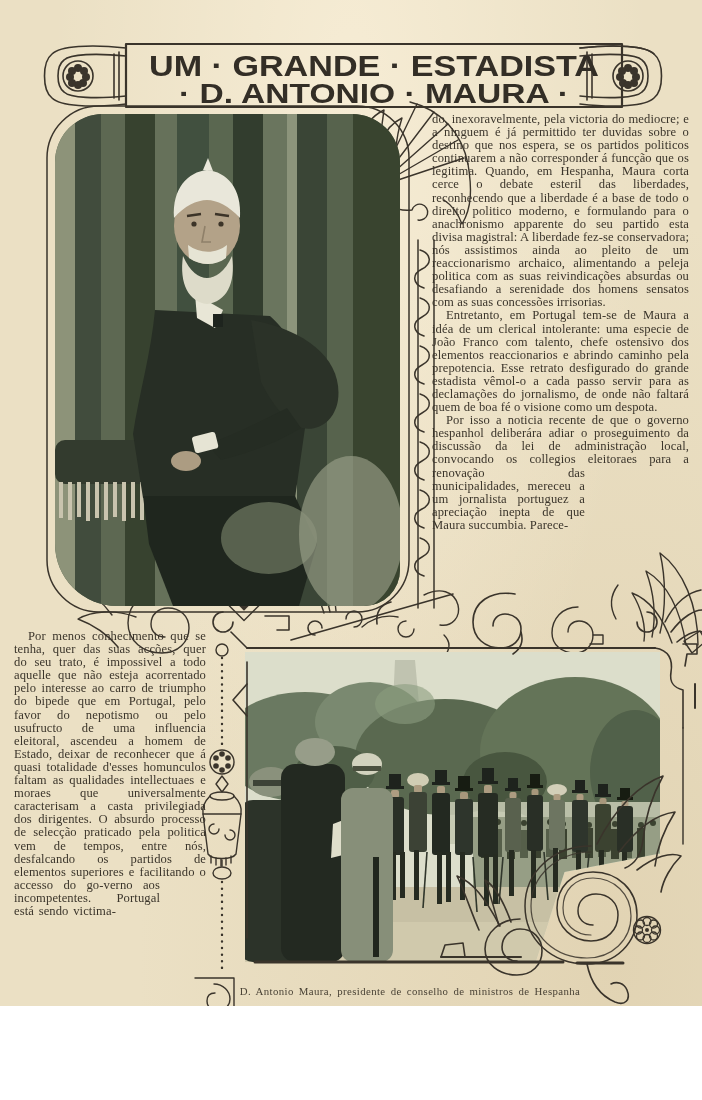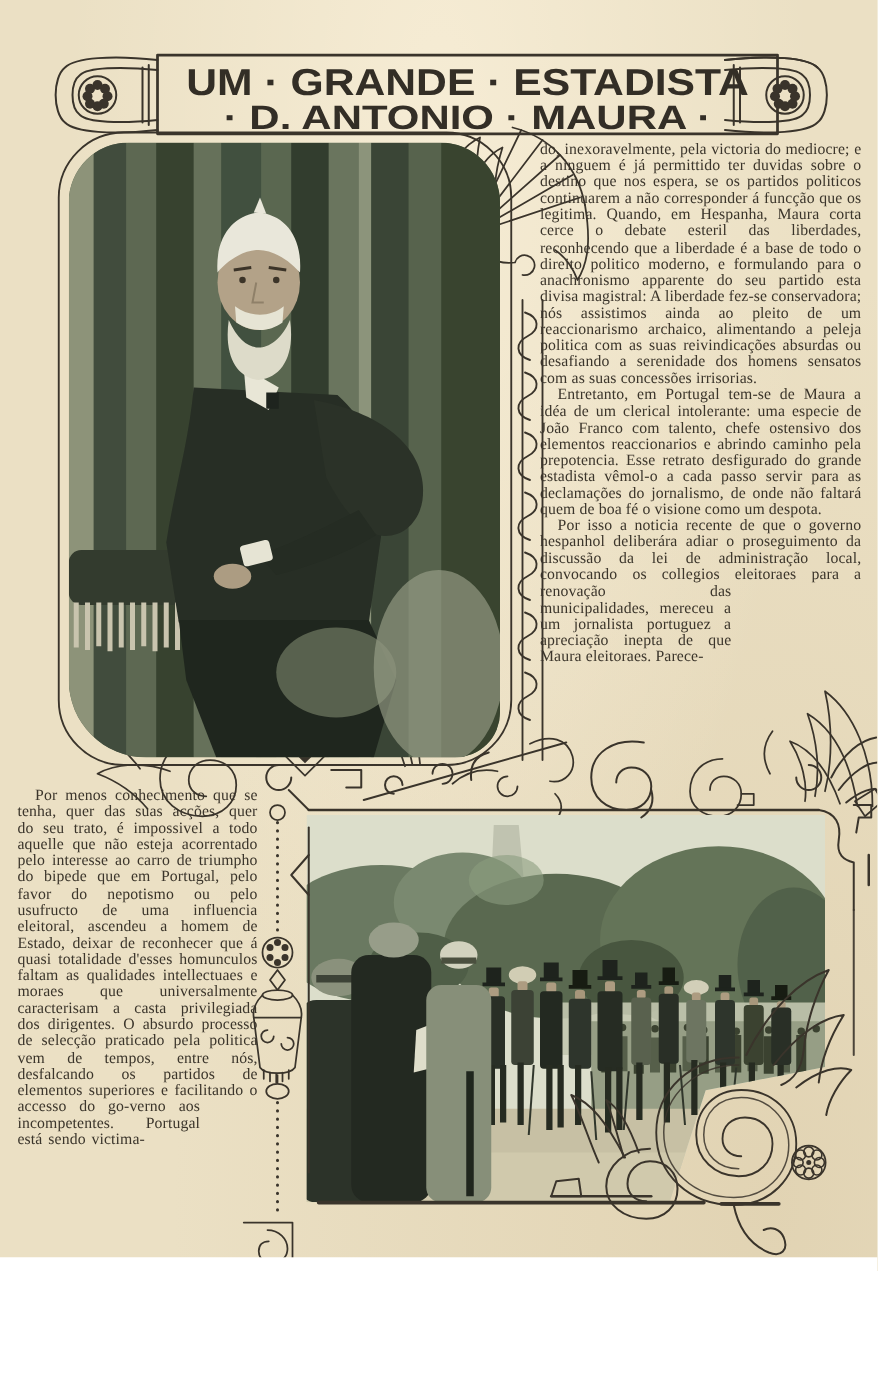--- a/index.html
+++ b/index.html
@@ -205,21 +205,21 @@
     </g>
     <g transform="translate(220,70) rotate(45)">
         <rect x="-4" y="-4" width="8" height="8" fill="#3a342b"></rect>
       </g>
     <path d="M262,28 C269,38 269,50 262,57 C255,50 255,38 262,28 Z" fill="#3a342b"></path>
   </svg>
 
   <div class="col" style="left:432px;top:113px;width:257px;">
     <p><span>do, inexoravelmente, pela victoria do mediocre; e a ninguem é já permittido ter duvidas sobre o destino que nos espera, se os partidos politicos continuarem a não corresponder á funcção que os legitima. Quando, em Hespanha, Maura corta cerce o debate esteril das liberdades, reconhecendo que a liberdade é a base de todo o direito politico moderno, e formulando para o anachronismo apparente do seu partido esta divisa magistral: </span><span class="it">A liberdade fez-se conservadora;</span><span> nós assistimos ainda ao pleito de um reaccionarismo archaico, alimentando a peleja politica com as suas reivindicações absurdas ou desafiando a serenidade dos homens sensatos com as suas concessões irrisorias.</span></p>
     <p class="ind">Entretanto, em Portugal tem-se de Maura a idéa de um clerical intolerante: uma especie de João Franco com talento, chefe ostensivo dos elementos reaccionarios e abrindo caminho pela prepotencia. Esse retrato desfigurado do grande estadista vêmol-o a cada passo servir para as declamações do jornalismo, de onde não faltará quem de boa fé o visione como um despota.</p>
-    <p class="ind"><span>Por isso a noticia recente de que o governo hespanhol deliberára adiar o proseguimento da discussão da lei de administração local, convocando os collegios eleitoraes para a renovação das </span><span class="fl-r sp-right-orn"></span><span>municipalidades, mereceu a um jornalista portuguez a apreciação inepta de que Maura eleitoraes. Parece-</span></p>
+    <p class="ind"><span>Por isso a noticia recente de que o governo hespanhol deliberára adiar o proseguimento da discussão da lei de administração local, convocando os collegios eleitoraes para a renovação das </span><span class="fl-r sp-right-orn"></span><span>municipalidades, mereceu a um jornalista portuguez a apreciação inepta de que Maura succumbia. Parece-</span></p>
   </div>
 
   <svg class="abs z1" style="left:548px;top:545px;" width="154" height="112" viewBox="0 0 154 112">
     <g class="lineart" stroke-width="1.4">
       <path d="M30,62 C14,62 4,74 4,88 C4,100 14,108 27,108 C38,108 45,100 45,90 C45,82 39,76 31,76 C25,76 20,80 20,87"></path>
       <path d="M45,90 h10 v9 h-13"></path>
       <path d="M150,100 C150,60 135,25 112,8 C118,34 118,64 112,88"></path>
       <path d="M138,100 C132,62 118,38 98,26 C106,48 108,72 104,92"></path>
       <path d="M124,98 C114,70 100,54 84,48 C94,64 98,82 96,96"></path>
       <path d="M70,40 q-12,16 -2,34"></path>
@@ -464,18 +464,19 @@
       <circle cx="458.5" cy="348" r="4"></circle>
         <circle cx="452" cy="350.5" r="4"></circle>
         <circle cx="445.5" cy="348" r="4"></circle>
       <circle cx="443.5" cy="342" r="4"></circle>
         <circle cx="445.5" cy="336" r="4"></circle>
     </g>
     <circle cx="452" cy="342" r="2" fill="#3a342b"></circle>
   </svg>
 
   <div class="caption">
+    <div>D. Antonio Maura, presidente de conselho de ministros de Hespanha</div>
   </div>
 
   <div id="pagenum">489</div>
   <div id="crease"></div>
 
 </div>
 
 </body></html>

